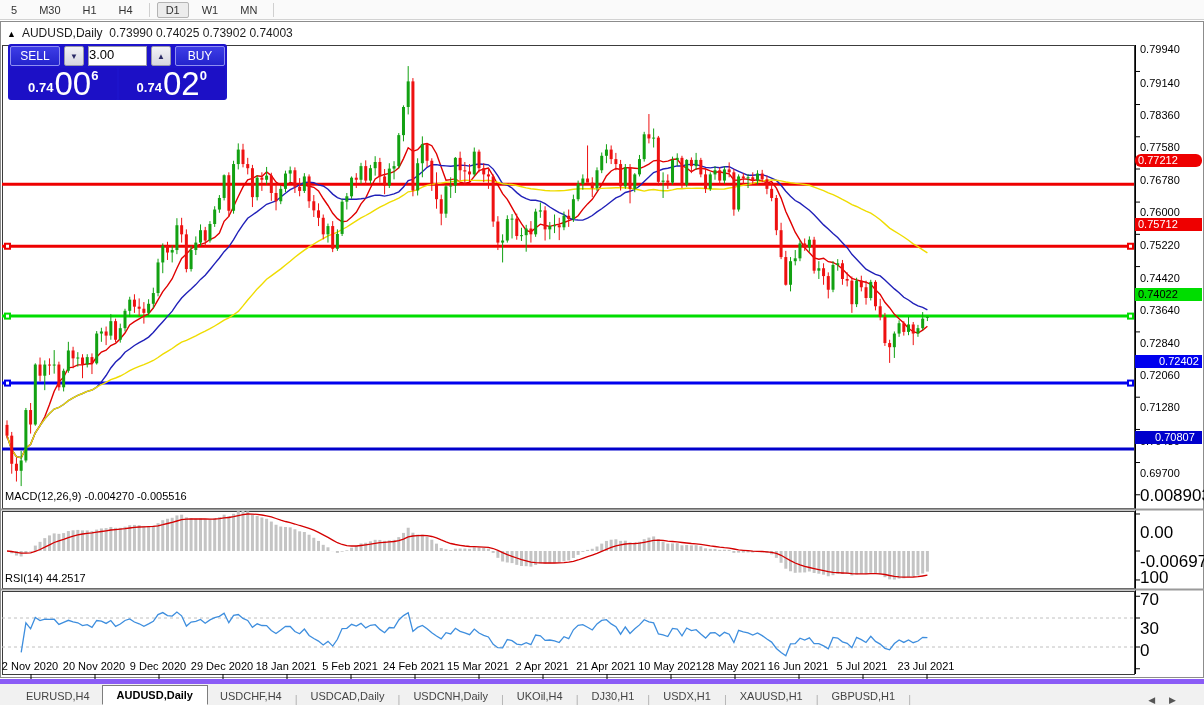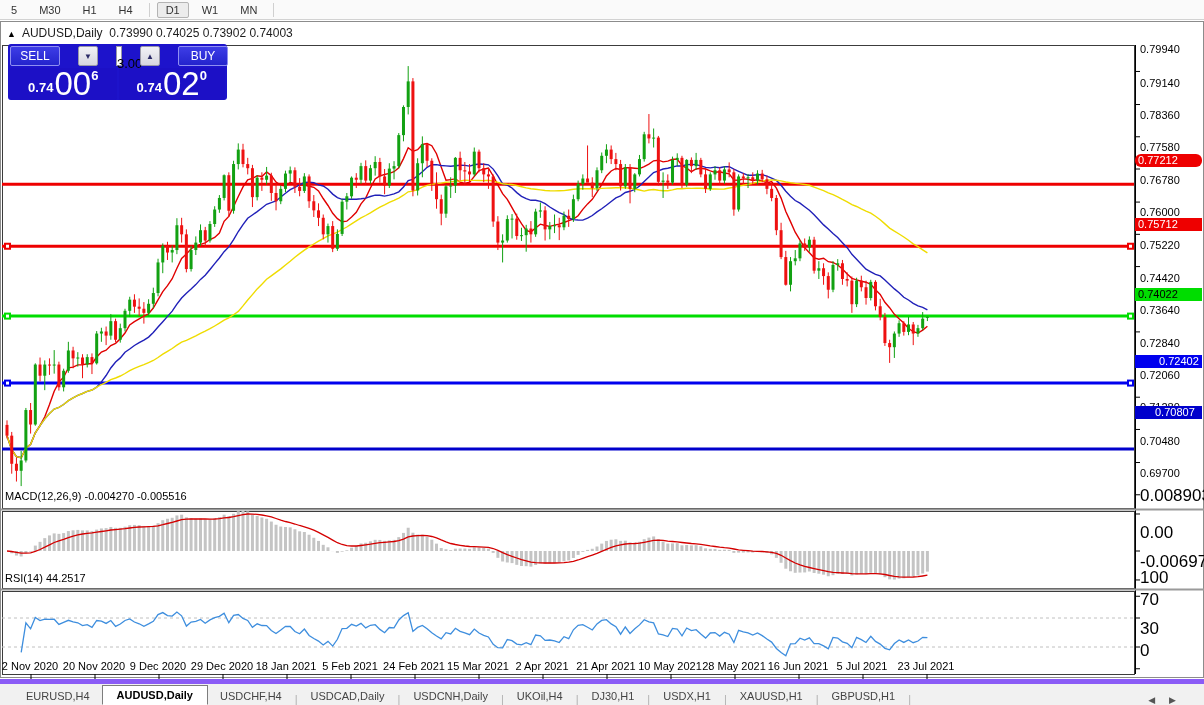--- a/index.html
+++ b/index.html
@@ -14,27 +14,27 @@
   
   #chart-window{position:absolute;left:0;top:21px;width:1204px;height:657px;background:#fff;
     border:1px solid #8c8c8c;box-sizing:border-box}
   #chart-svg{position:absolute;left:0;top:0}
   
   #win-title{position:absolute;left:7px;top:26px;font-size:12px;color:#1c1c1c;white-space:nowrap}
   #win-title .arrow{font-size:9px;margin-right:6px;color:#000}
   
   #trade-panel{position:absolute;left:8px;top:44px;width:219px;height:56px;background:#1d13cb;
     border-radius:3px;padding:2px;box-sizing:border-box}
-  #tp-top{display:flex;height:20px;gap:18px}
+  #tp-top{display:flex;height:20px;gap:4px}
   .tp-btn{flex:0 0 48px;background:linear-gradient(#3d3de6,#2424cd);border:1px solid #8f8ff2;border-radius:2px;
     color:#fff;font-size:12px;display:flex;align-items:center;justify-content:center;cursor:pointer}
   .spin-btn{flex:0 0 18px;background:linear-gradient(#f2f2f6,#d7d7e0);border:1px solid #9a9aa8;border-radius:2px;
     color:#2a2a66;font-size:8px;display:flex;align-items:center;justify-content:center;cursor:pointer}
   #vol-field{flex:1 1 auto;background:#fff;border:1px solid #9a9aa8;color:#000;font-size:13px;
-    text-align:center;padding:9px 4px 0 0;min-width:0}
+    text-align:left;padding:0 4px 0 0;min-width:0}
   #tp-bottom{display:flex;height:32px;margin-top:2px;gap:2px}
   .price-box{flex:1 1 50%;background:#1c10c6;display:flex;align-items:flex-end;justify-content:center;
     color:#fff;border-radius:2px;padding-bottom:1px}
   .price-box .pfx{font-size:13px;font-weight:bold;margin:0 1px 4px 0}
   .price-box .big{font-size:33px;line-height:30px;font-weight:400}
   .price-box .sup{font-size:13px;font-weight:bold;align-self:flex-start;margin-top:0}
   
   .ptick{position:absolute;font-size:11px;color:#000;left:1140px;white-space:nowrap}
   .hline-label{position:absolute;left:1135px;width:67px;height:13px;font-size:11px;color:#fff;
     line-height:13px;padding-left:3px;box-sizing:border-box;white-space:nowrap}
@@ -791,21 +791,21 @@
       <div class="itick" style="top: 523px;">0.00</div>
       <div class="itick" style="top: 551.967px;">-0.00697</div>
       <div class="itick" style="top: 568.25px;">100</div>
       <div class="itick" style="top: 590px;">70</div>
       <div class="itick" style="top: 619px;">30</div>
       <div class="itick" style="top: 640.75px;">0</div>
       <div class="hline-label" style="background: rgb(238, 0, 0); color: rgb(255, 255, 255); top: 154px; border-radius: 6px;">0.77212</div>
       <div class="hline-label" style="background: rgb(238, 0, 0); color: rgb(255, 255, 255); top: 217.74px;">0.75712</div>
       <div class="hline-label" style="background: rgb(0, 221, 0); color: rgb(0, 0, 0); top: 287.603px;">0.74022</div>
       <div class="hline-label" style="background: rgb(0, 0, 238); color: rgb(255, 255, 255); top: 354.573px; padding-left: 24px;">0.72402</div>
-      <div class="hline-label" style="background: rgb(0, 0, 204); color: rgb(255, 255, 255); top: 406px; padding-left: 20px;">0.70807</div>
+      <div class="hline-label" style="background: rgb(0, 0, 204); color: rgb(255, 255, 255); top: 431px; padding-left: 20px;">0.70807</div>
       <div class="dlabel" style="left: 30px;">2 Nov 2020</div>
       <div class="dlabel" style="left: 94px;">20 Nov 2020</div>
       <div class="dlabel" style="left: 158px;">9 Dec 2020</div>
       <div class="dlabel" style="left: 222px;">29 Dec 2020</div>
       <div class="dlabel" style="left: 286px;">18 Jan 2021</div>
       <div class="dlabel" style="left: 350px;">5 Feb 2021</div>
       <div class="dlabel" style="left: 414px;">24 Feb 2021</div>
       <div class="dlabel" style="left: 478px;">15 Mar 2021</div>
       <div class="dlabel" style="left: 542px;">2 Apr 2021</div>
       <div class="dlabel" style="left: 606px;">21 Apr 2021</div>

